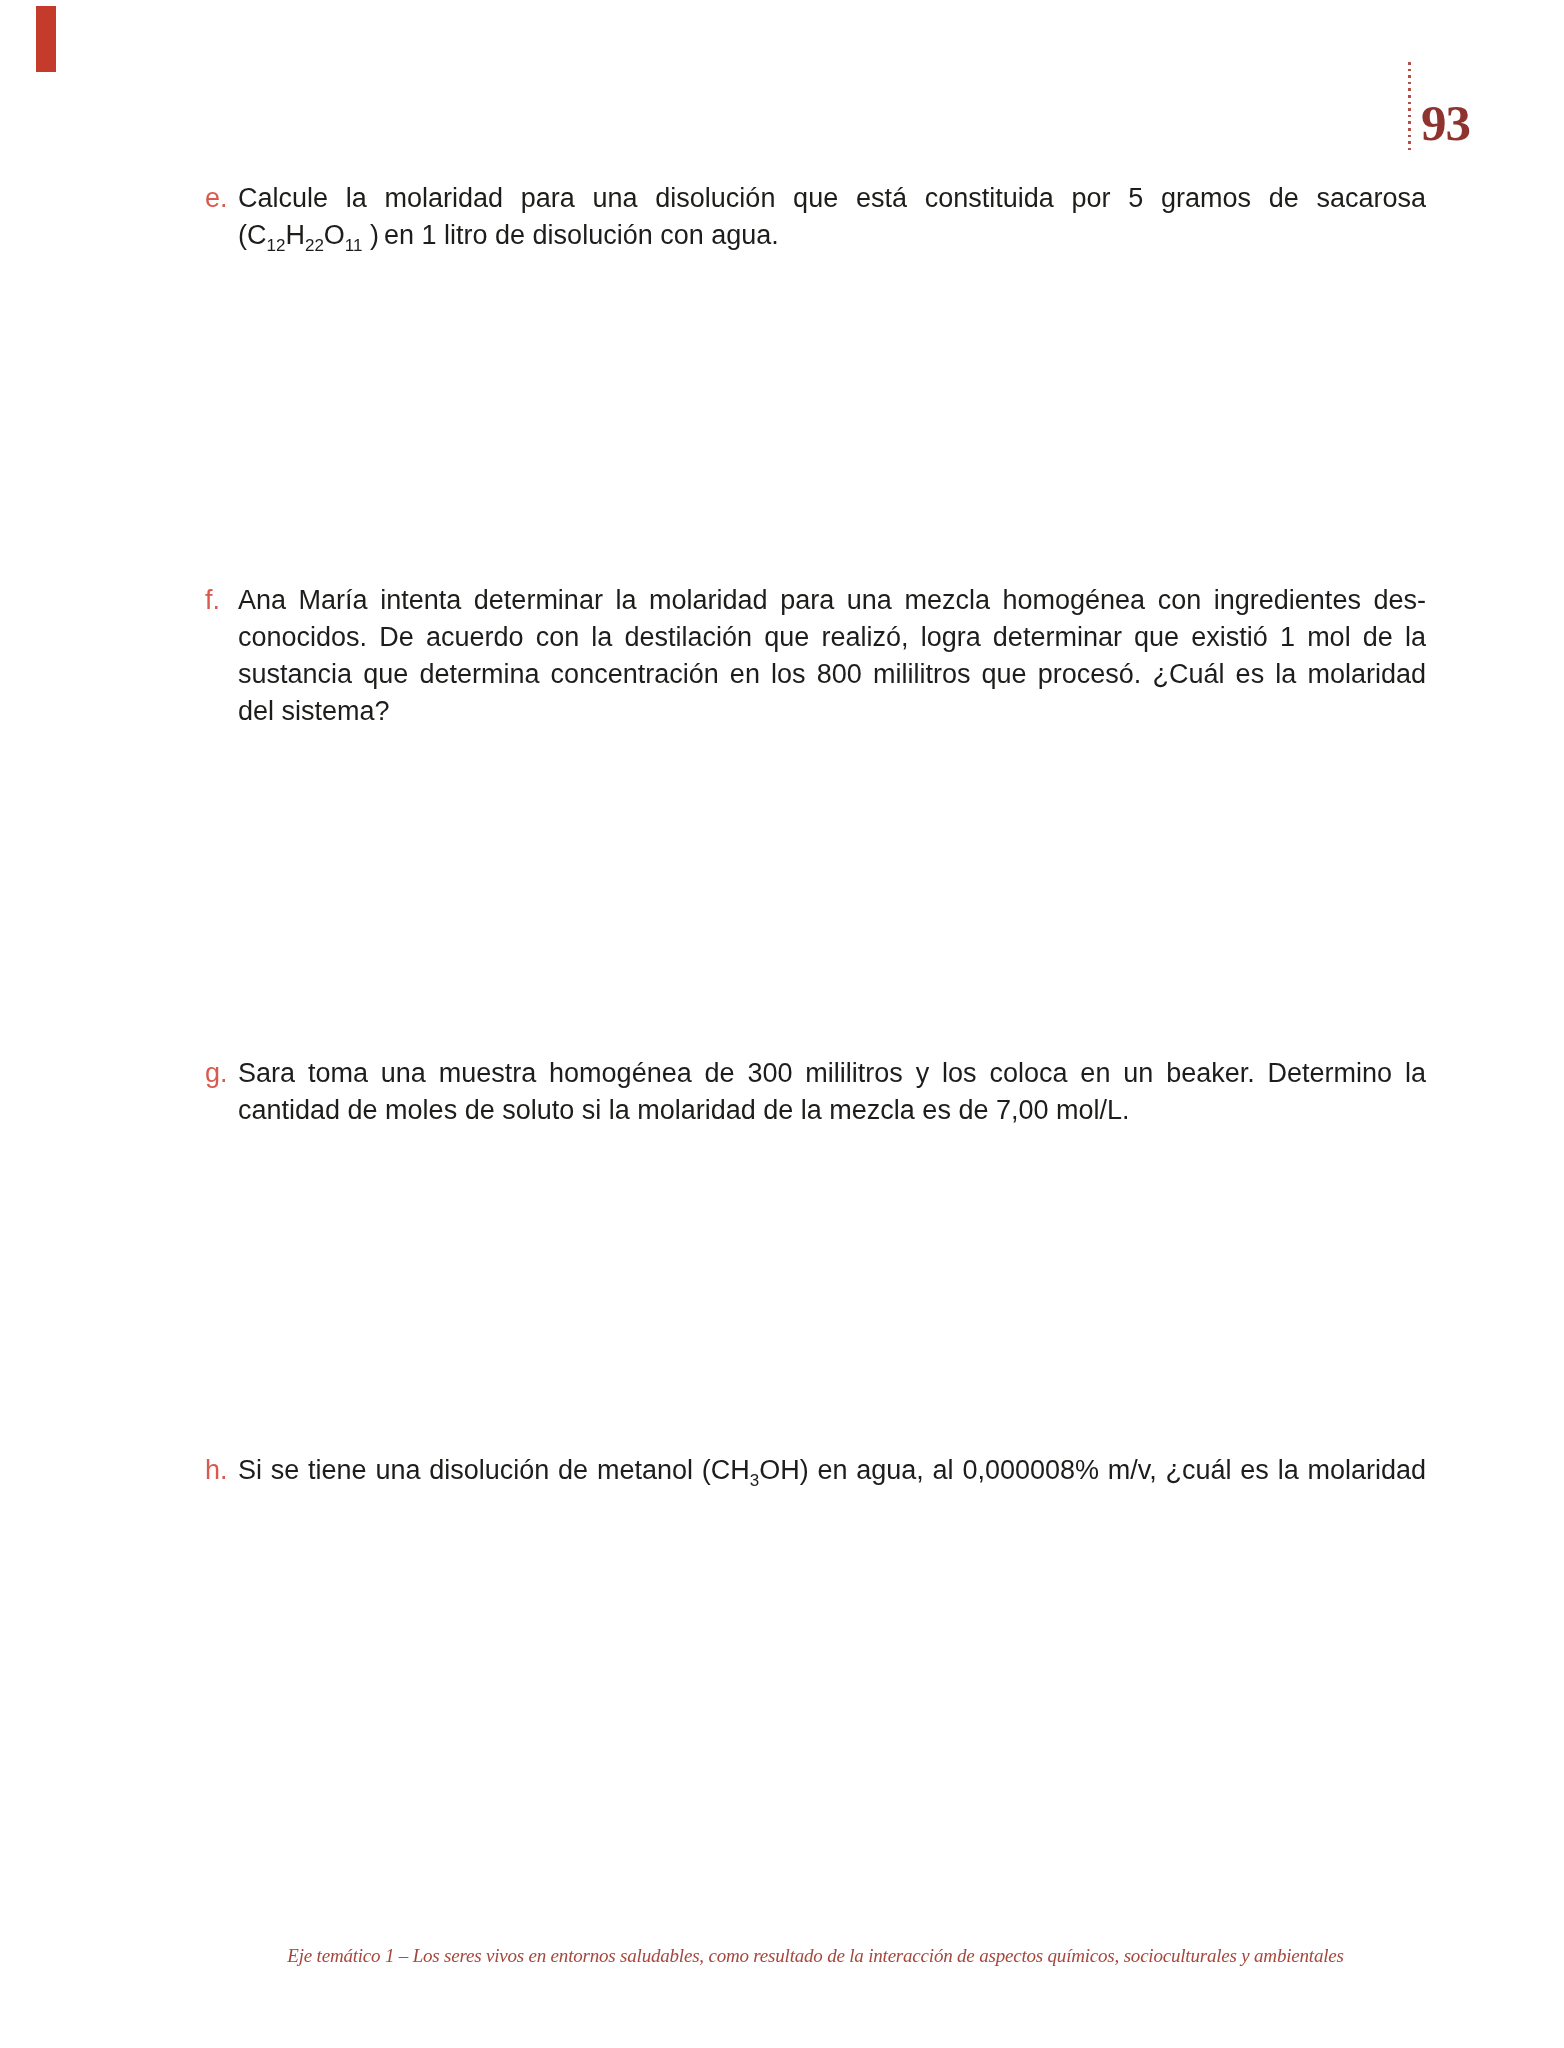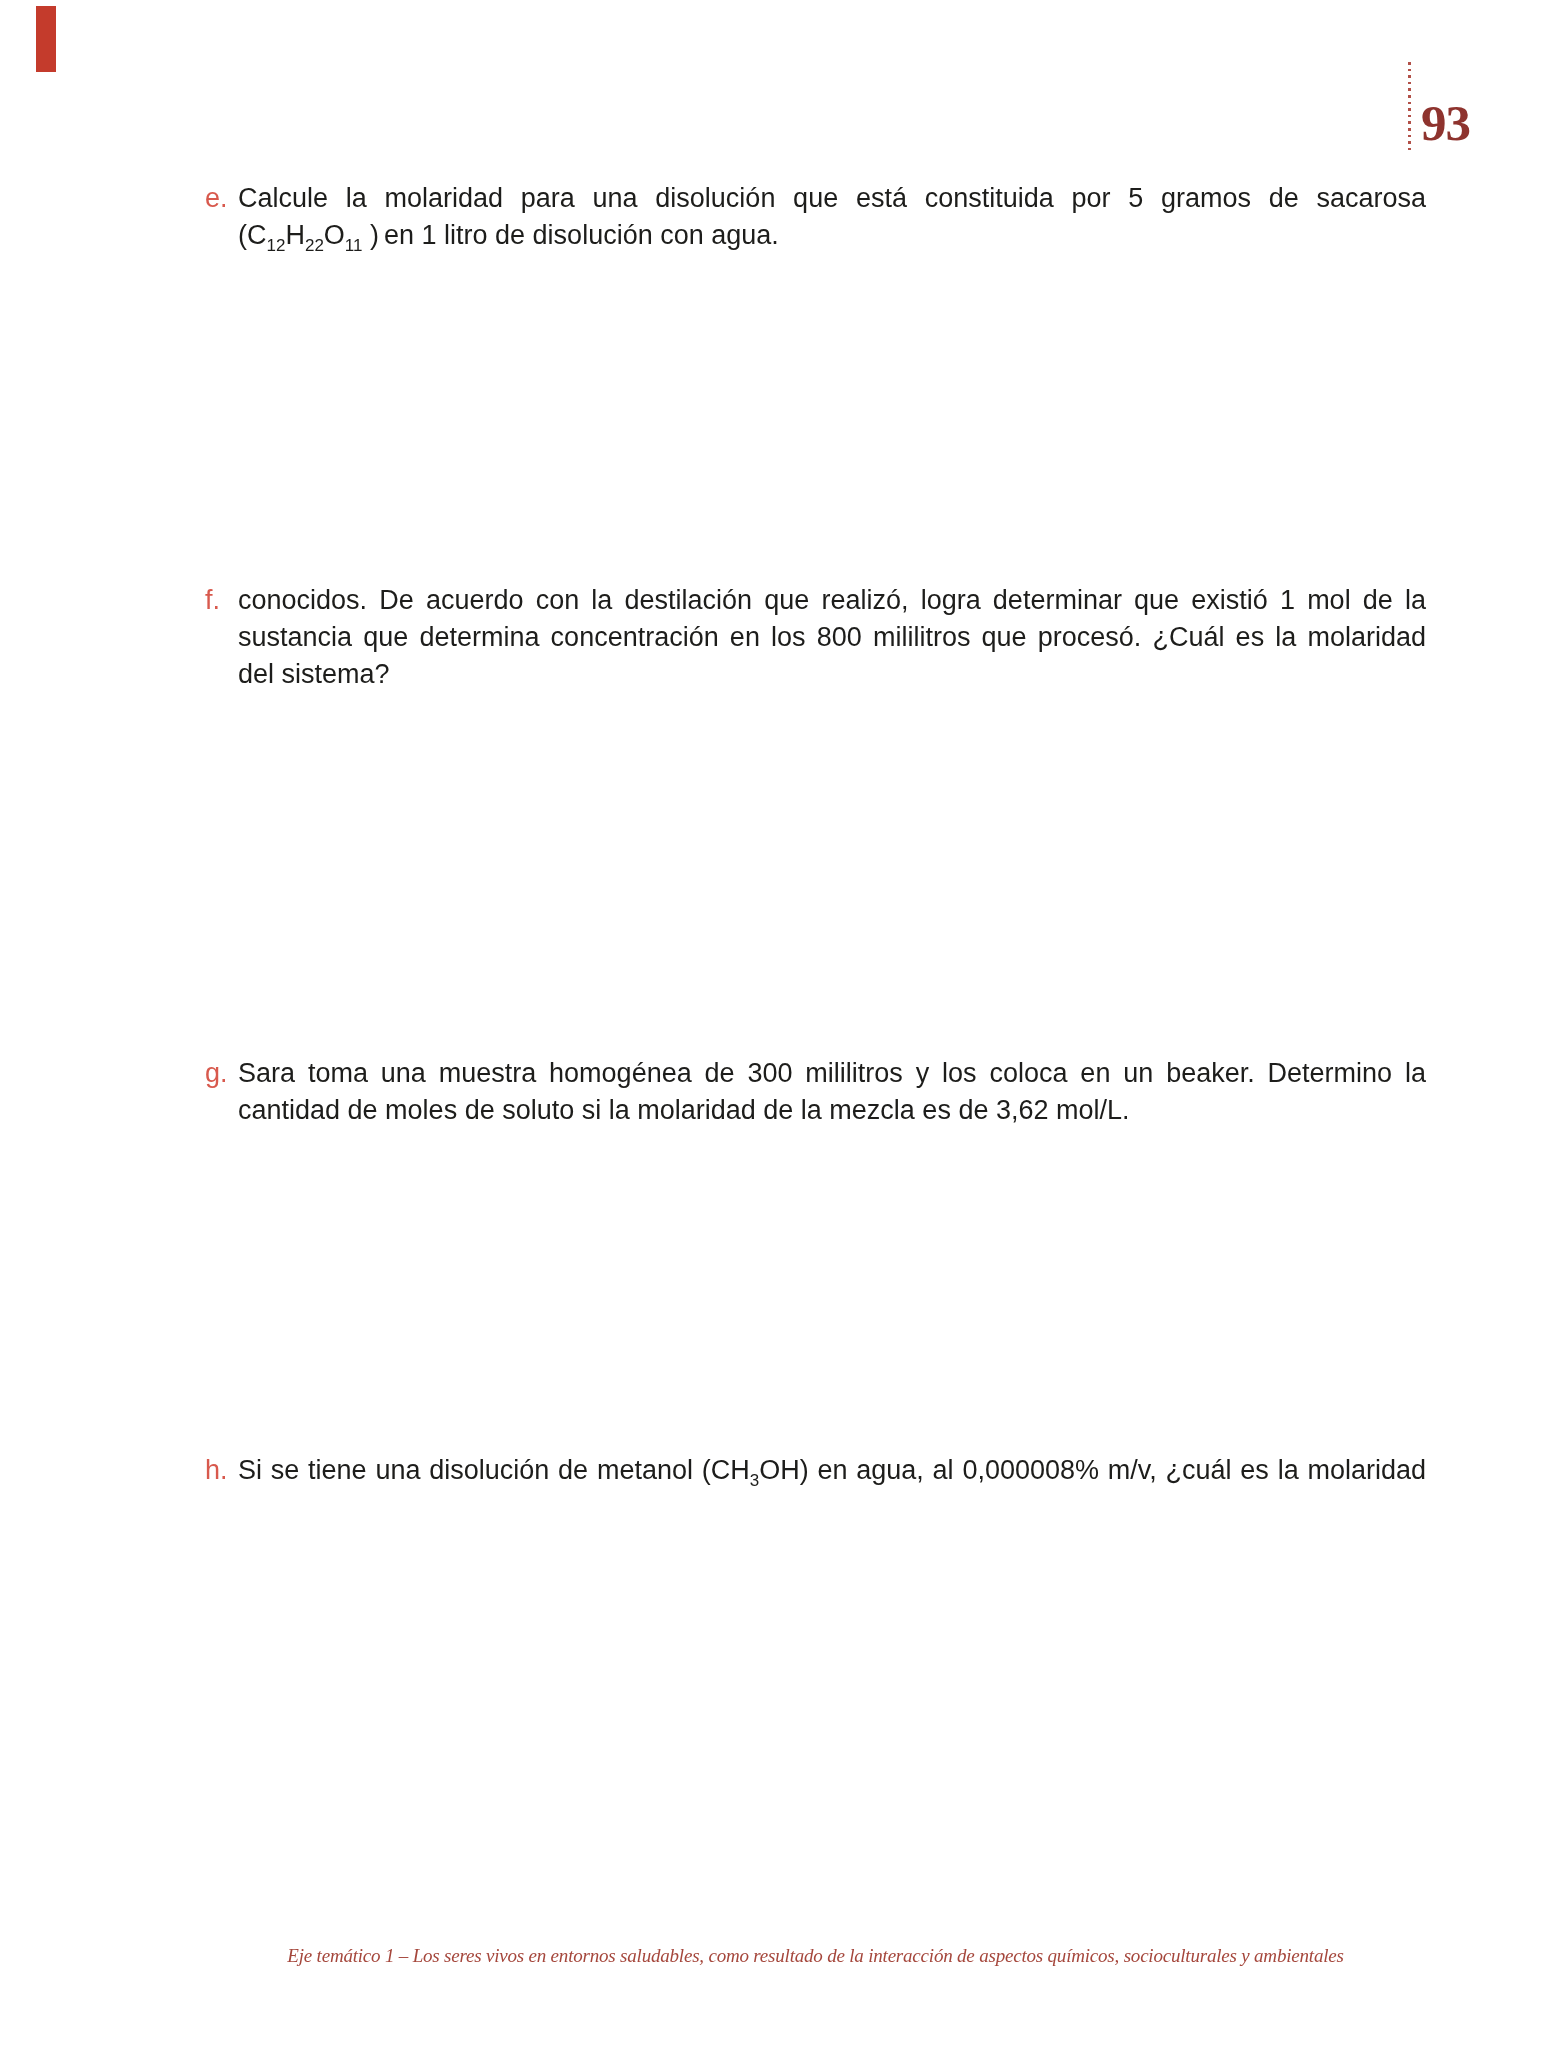--- a/index.html
+++ b/index.html
@@ -112,31 +112,32 @@
     <span class="letter">e.</span>
     <div class="body">
       <div class="line just">Calcule la molaridad para una disolución que está constituida por 5 gramos de sacarosa</div>
       <div class="line"><span>(C</span><sub class="chem">12</sub><span>H</span><sub class="chem">22</sub><span>O</span><sub class="chem">11</sub><span> )</span><span class="gap">en 1 litro de disolución con agua.</span></div>
     </div>
   </section>
 
   <section class="item" style="top:582px">
     <span class="letter">f.</span>
     <div class="body">
+      <div class="line just">Ana María intenta determinar la molaridad para una mezcla homogénea con ingredientes des-</div>
       <div class="line just">conocidos. De acuerdo con la destilación que realizó, logra determinar que existió 1 mol de la</div>
       <div class="line just">sustancia que determina concentración en los 800 mililitros que procesó. ¿Cuál es la molaridad</div>
       <div class="line">del sistema?</div>
     </div>
   </section>
 
   <section class="item" style="top:1055px">
     <span class="letter">g.</span>
     <div class="body">
       <div class="line just">Sara toma una muestra homogénea de 300 mililitros y los coloca en un beaker. Determino la</div>
-      <div class="line">cantidad de moles de soluto si la molaridad de la mezcla es de 3,62 mol/L.</div>
+      <div class="line">cantidad de moles de soluto si la molaridad de la mezcla es de 7,00 mol/L.</div>
     </div>
   </section>
 
   <section class="item" style="top:1452px">
     <span class="letter">h.</span>
     <div class="body">
       <div class="line just"><span>Si se tiene una disolución de metanol (CH</span><sub class="chem">3</sub><span>OH) en agua, al 0,000008% m/v, ¿cuál es la molaridad</span></div>
     </div>
   </section>
 

